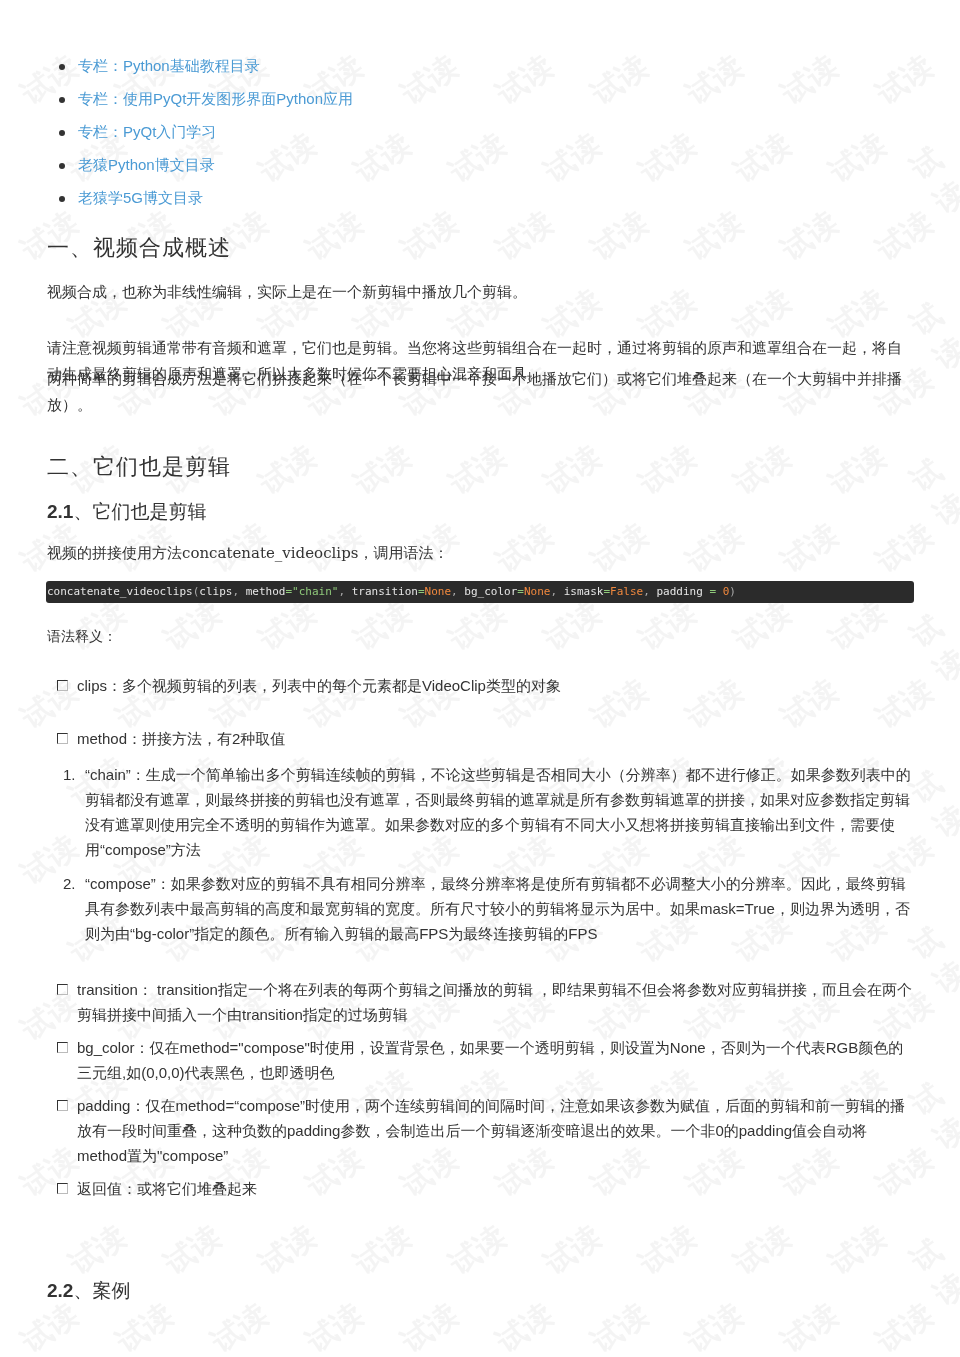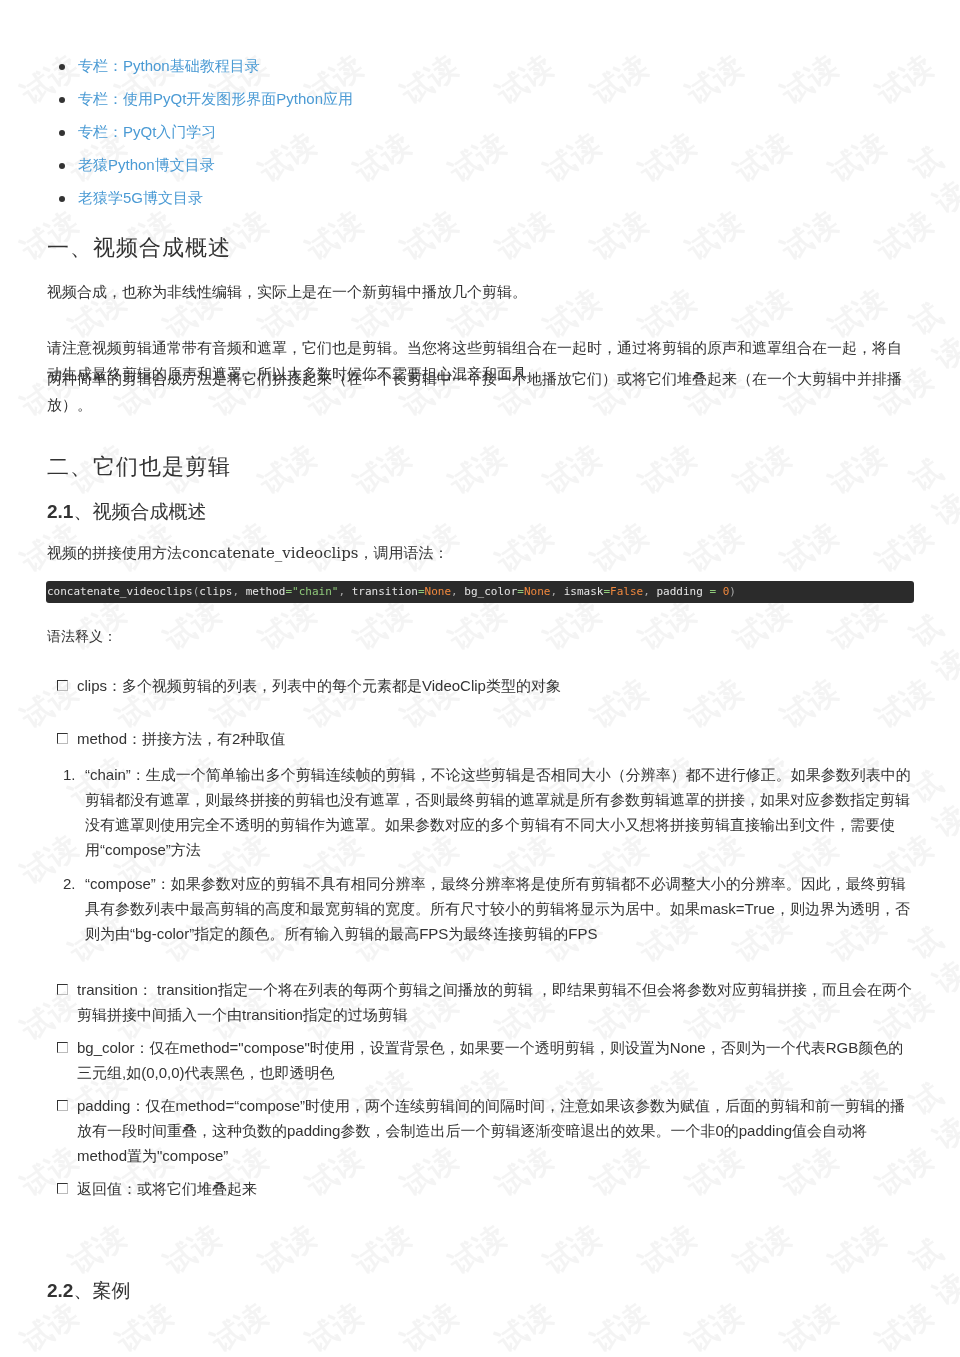--- a/index.html
+++ b/index.html
@@ -237,21 +237,21 @@
       <span class="txt">老猿学5G博文目录</span>
     </li>
 </ul>
 
 <div class="h1" style="top:233px">一、视频合成概述</div>
 <div class="p" style="top:279px">视频合成，也称为非线性编辑，实际上是在一个新剪辑中播放几个剪辑。</div>
 <div class="p" style="top:335px">请注意视频剪辑通常带有音频和遮罩，它们也是剪辑。当您将这些剪辑组合在一起时，通过将剪辑的原声和遮罩组合在一起，将自动生成最终剪辑的原声和遮罩。所以大多数时候你不需要担心混音和面具。</div>
 <div class="p" style="top:366px">两种简单的剪辑合成方法是将它们拼接起来（在一个长剪辑中一个接一个地播放它们）或将它们堆叠起来（在一个大剪辑中并排播放）。</div>
 
 <div class="h1" style="top:452px">二、它们也是剪辑</div>
-<div class="h2" style="top:499px"><b>2.1</b><span>、视频合成概述</span></div>
+<div class="h2" style="top:499px"><b>2.1</b><span>、它们也是剪辑</span></div>
 <div class="p" style="top:540px">视频的拼接使用方法concatenate_videoclips，调用语法：</div>
 
 <div class="code"><span>concatenate_videoclips</span><span class="pn">(</span><span>clips</span><span class="pn">, </span><span>method</span><span class="op">=</span><span class="str">"chain"</span><span class="pn">, </span><span>transition</span><span class="op">=</span><span class="kw">None</span><span class="pn">, </span><span>bg_color</span><span class="op">=</span><span class="kw">None</span><span class="pn">, </span><span>ismask</span><span class="op">=</span><span class="kw">False</span><span class="pn">, </span><span>padding </span><span class="op">=</span><span class="kw"> 0</span><span class="pn">)</span></div>
 
 <div class="p" style="top:623px;font-size:14px;font-family:'Liberation Sans',sans-serif">语法释义：</div>
 
 <div class="cb-item" style="top:673px">
     <span class="cb"></span>
     <span class="cb-text">clips：多个视频剪辑的列表，列表中的每个元素都是VideoClip类型的对象</span>
   </div>

